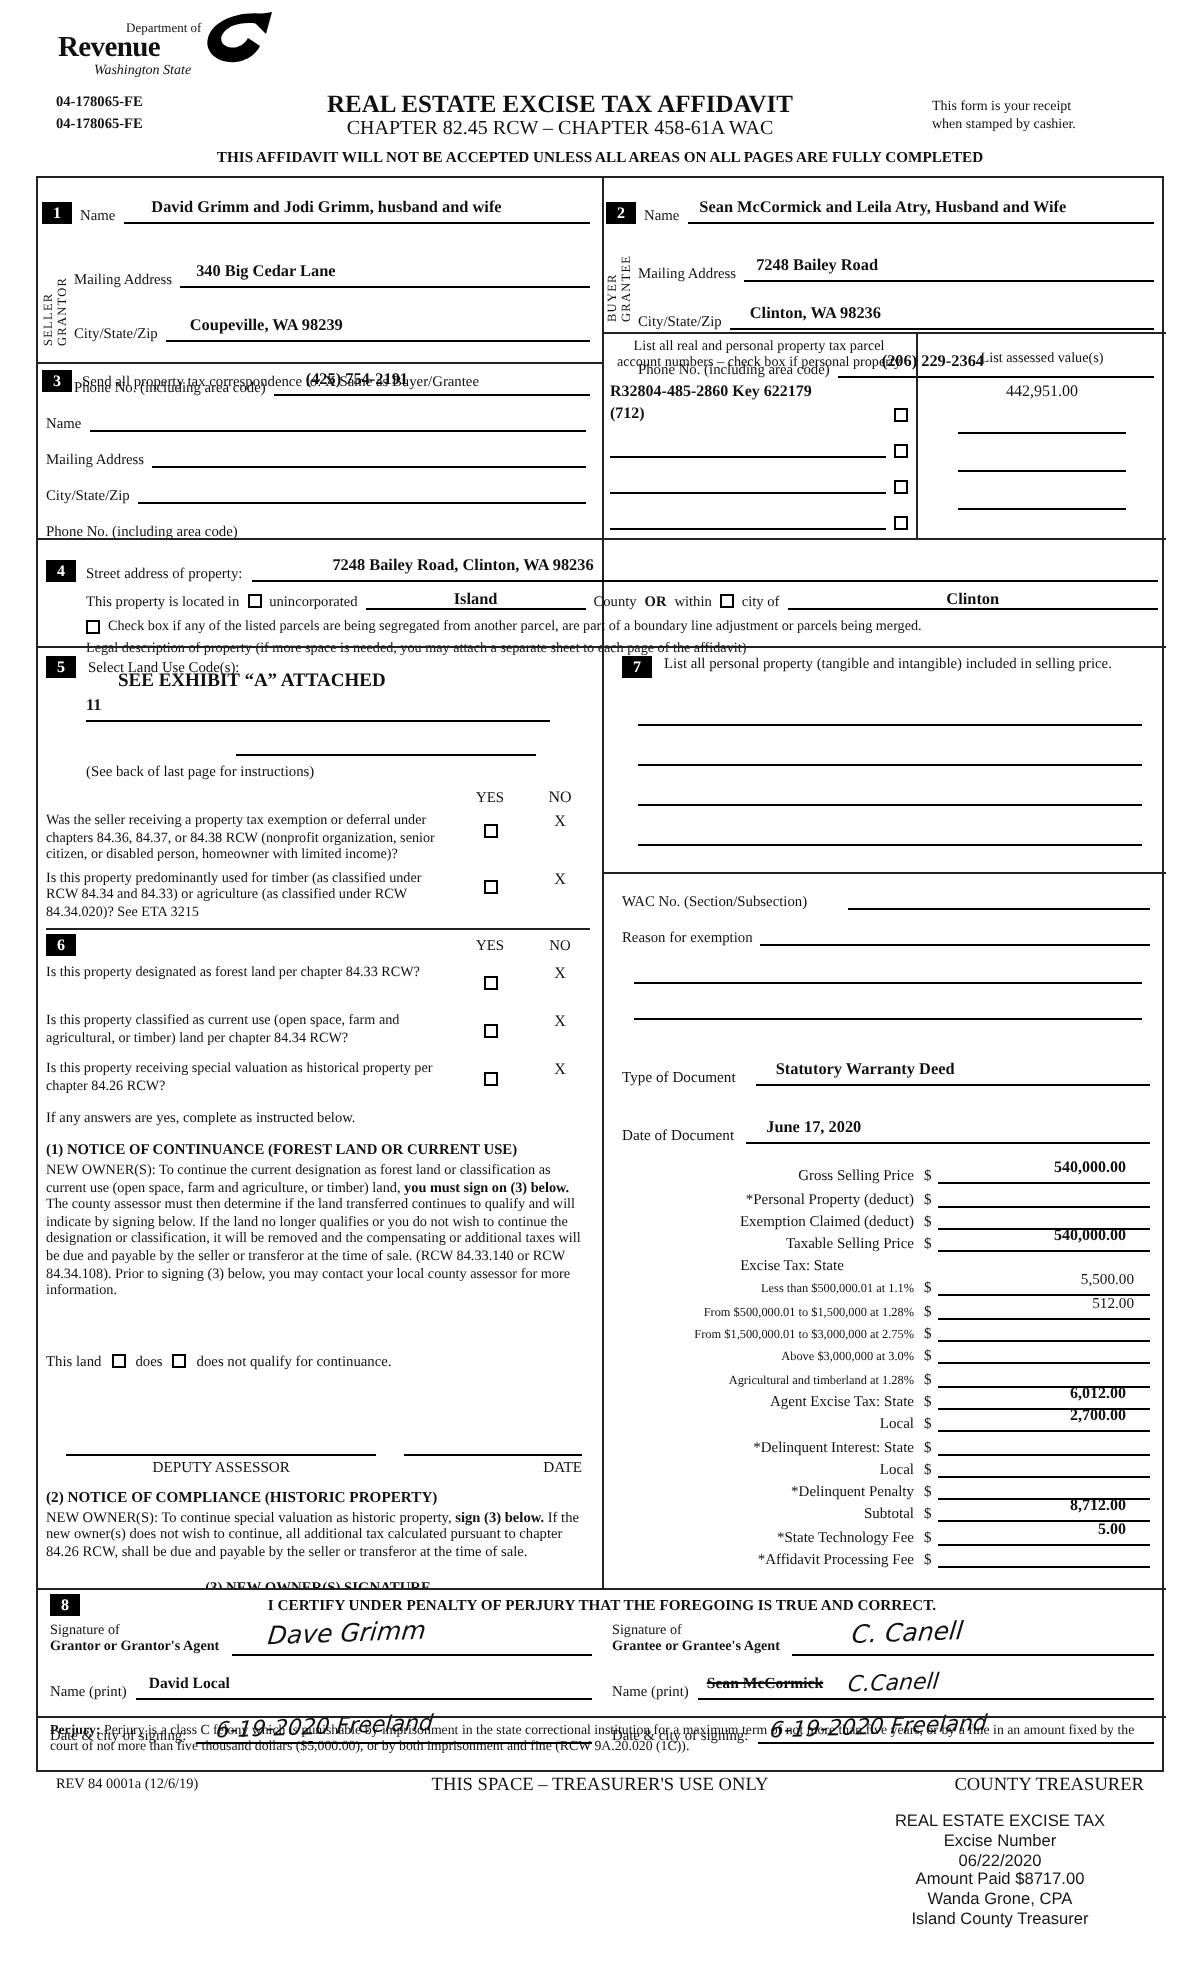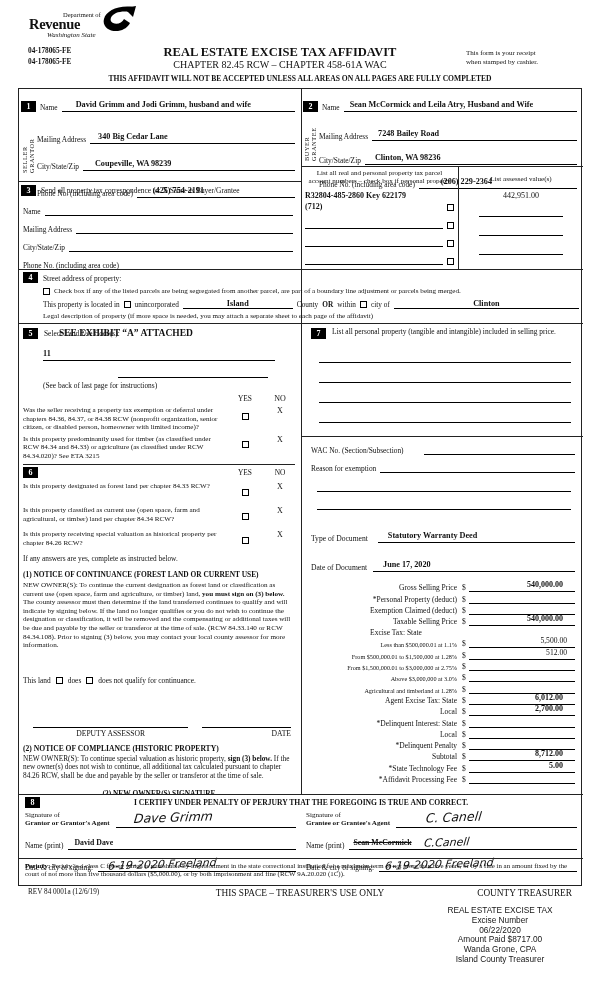--- a/index.html
+++ b/index.html
@@ -202,37 +202,38 @@
       <div class="ul" style="margin:8px 14px 0 14px;height:9px"></div>
       <div class="ul" style="margin:10px 14px 0 14px;height:9px"></div>
       <div class="ul" style="margin:10px 14px 0 14px;height:9px"></div>
     </div>
   </div>
 
   <div id="sec4">
     <div class="lrow" style="gap:5px">
       <span class="badge">4</span>
       <span class="lbl">Street address of property:</span>
-    </div>
-    <div class="lrow" style="margin:4px 0 0 20px;gap:4px;align-items:center">
-      <span class="cb"></span>
-      <span class="sm">Check box if any of the listed parcels are being segregated from another parcel, are part of a boundary line adjustment or parcels being merged.</span>
+      <span class="fill"><span class="val" style="padding-left:40px">7248 Bailey Road, Clinton, WA  98236</span></span>
     </div>
     <div class="lrow" style="margin:4px 0 0 20px;gap:4px;align-items:center;font-size:7.3px">
       <span>This property is located in</span>
       <span class="cb"></span>
       <span>unincorporated</span>
       <span class="ul" style="width:110px;text-align:center"><span class="val">Island</span></span>
       <span>County</span>
       <b>OR</b>
       <span>within</span>
       <span class="cb"></span>
       <span>city of</span>
       <span class="fill" style="text-align:center"><span class="val">Clinton</span></span>
     </div>
+    <div class="lrow" style="margin:4px 0 0 20px;gap:4px;align-items:center">
+      <span class="cb"></span>
+      <span class="sm">Check box if any of the listed parcels are being segregated from another parcel, are part of a boundary line adjustment or parcels being merged.</span>
+    </div>
     <div class="sm" style="margin:3px 0 0 20px">Legal description of property (if more space is needed, you may attach a separate sheet to each page of the affidavit)</div>
     <div class="b" style="margin:8px 0 0 36px;font-size:9.5px">SEE EXHIBIT “A” ATTACHED</div>
   </div>
 
   <div id="lcol">
     <div style="display:flex;gap:6px;margin-top:4px;align-items:center">
       <span class="badge">5</span>
       <span class="lbl">Select Land Use Code(s):</span>
     </div>
     <div class="ul" style="margin:3px 0 0 20px;width:232px"><span class="val">11</span></div>
@@ -441,21 +442,21 @@
       <div class="ccol">
         <div class="lrow">
           <span style="flex:none;line-height:8.6px">
             <span class="sm" style="display:block">Signature of</span>
             <b class="sm" style="display:block">Grantor or Grantor's Agent</b>
           </span>
           <span class="fill" style="margin-left:6px"><span class="script sig" style="padding-left:18px">Dave Grimm</span></span>
         </div>
         <div class="lrow" style="margin-top:3px;gap:5px">
           <span class="lbl">Name (print)</span>
-          <span class="fill"><span class="val" style="font-size:7.8px;padding-left:6px">David  Dave</span></span>
+          <span class="fill"><span class="val" style="font-size:7.8px;padding-left:6px">David  Local</span></span>
         </div>
         <div class="lrow" style="margin-top:3px;gap:5px">
           <span class="lbl">Date &amp; city of signing:</span>
           <span class="fill"><span class="script" style="padding-left:10px">6-19-2020  Freeland</span></span>
         </div>
       </div>
       <div class="ccol">
         <div class="lrow">
           <span style="flex:none;line-height:8.6px">
             <span class="sm" style="display:block">Signature of</span>

